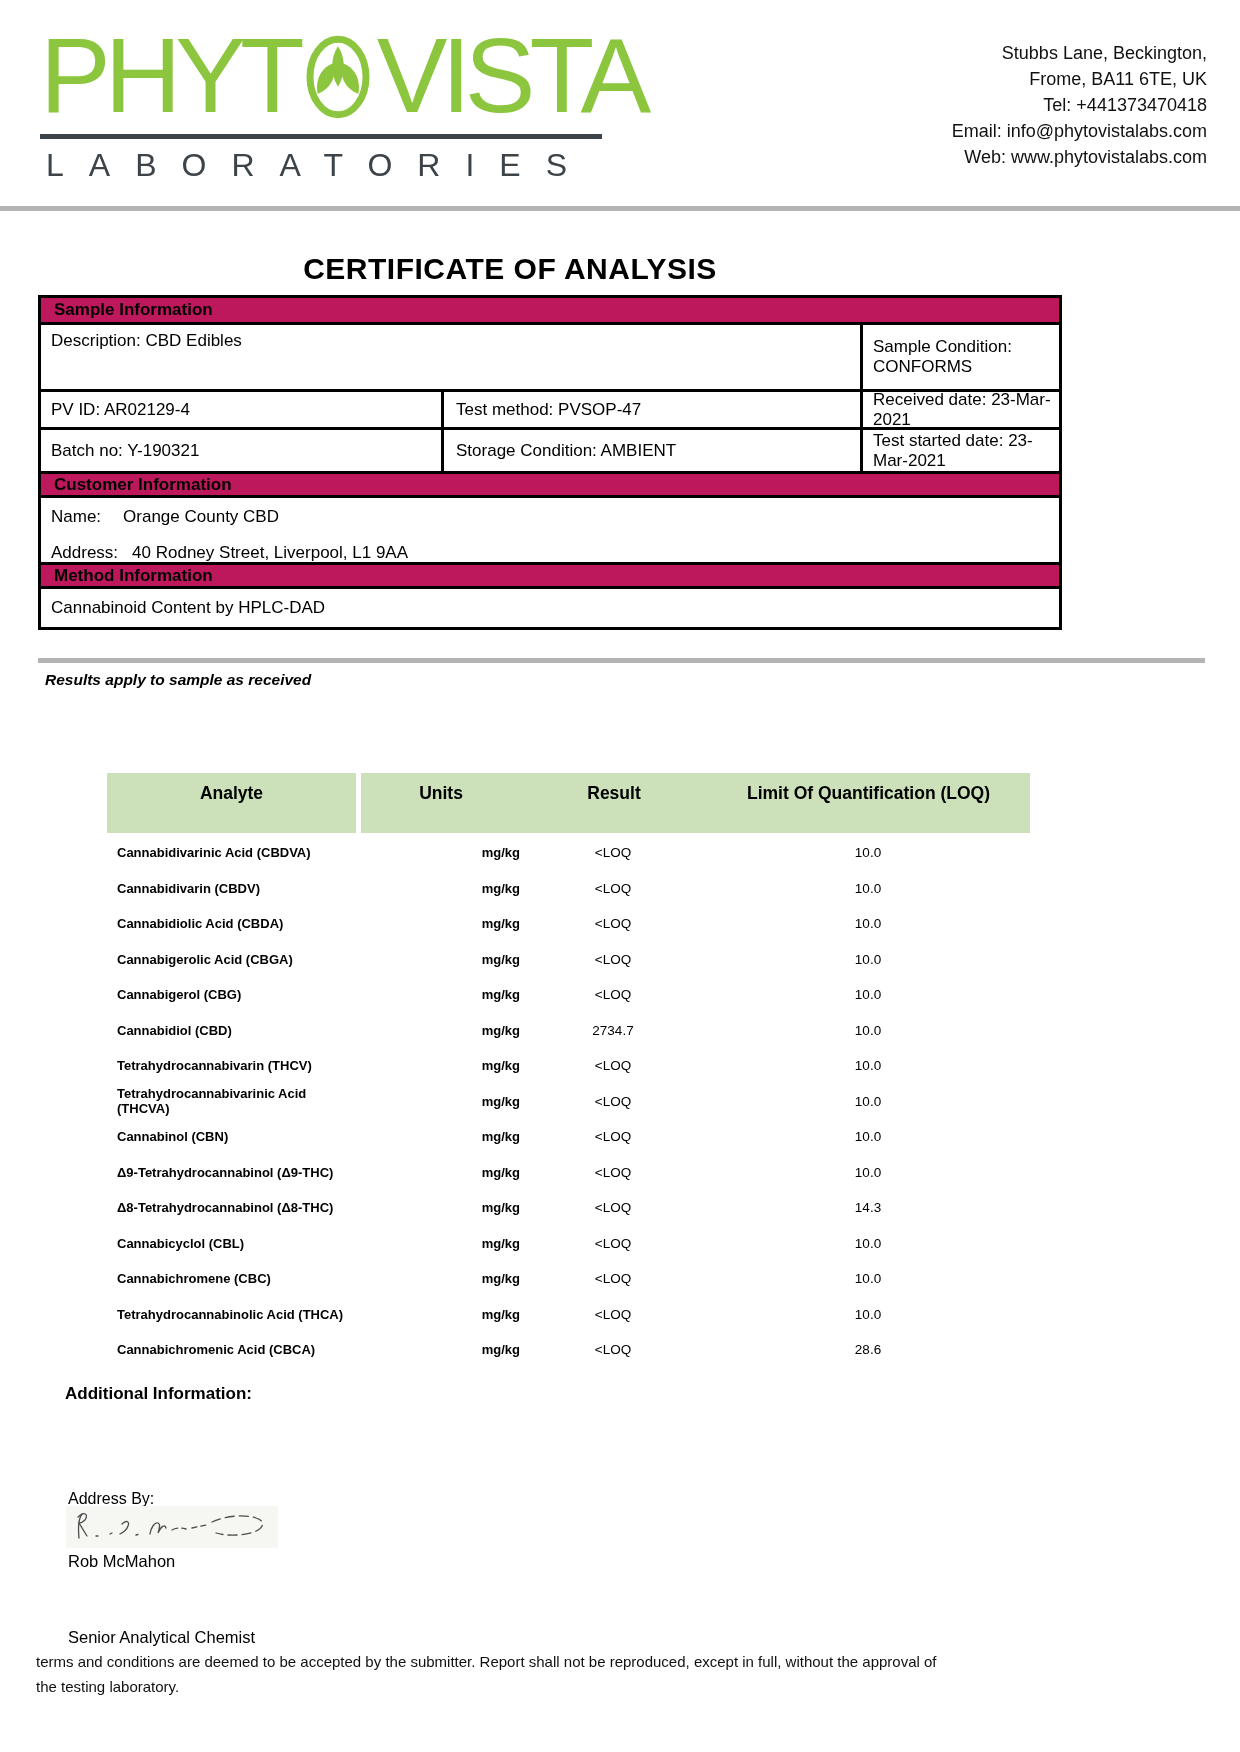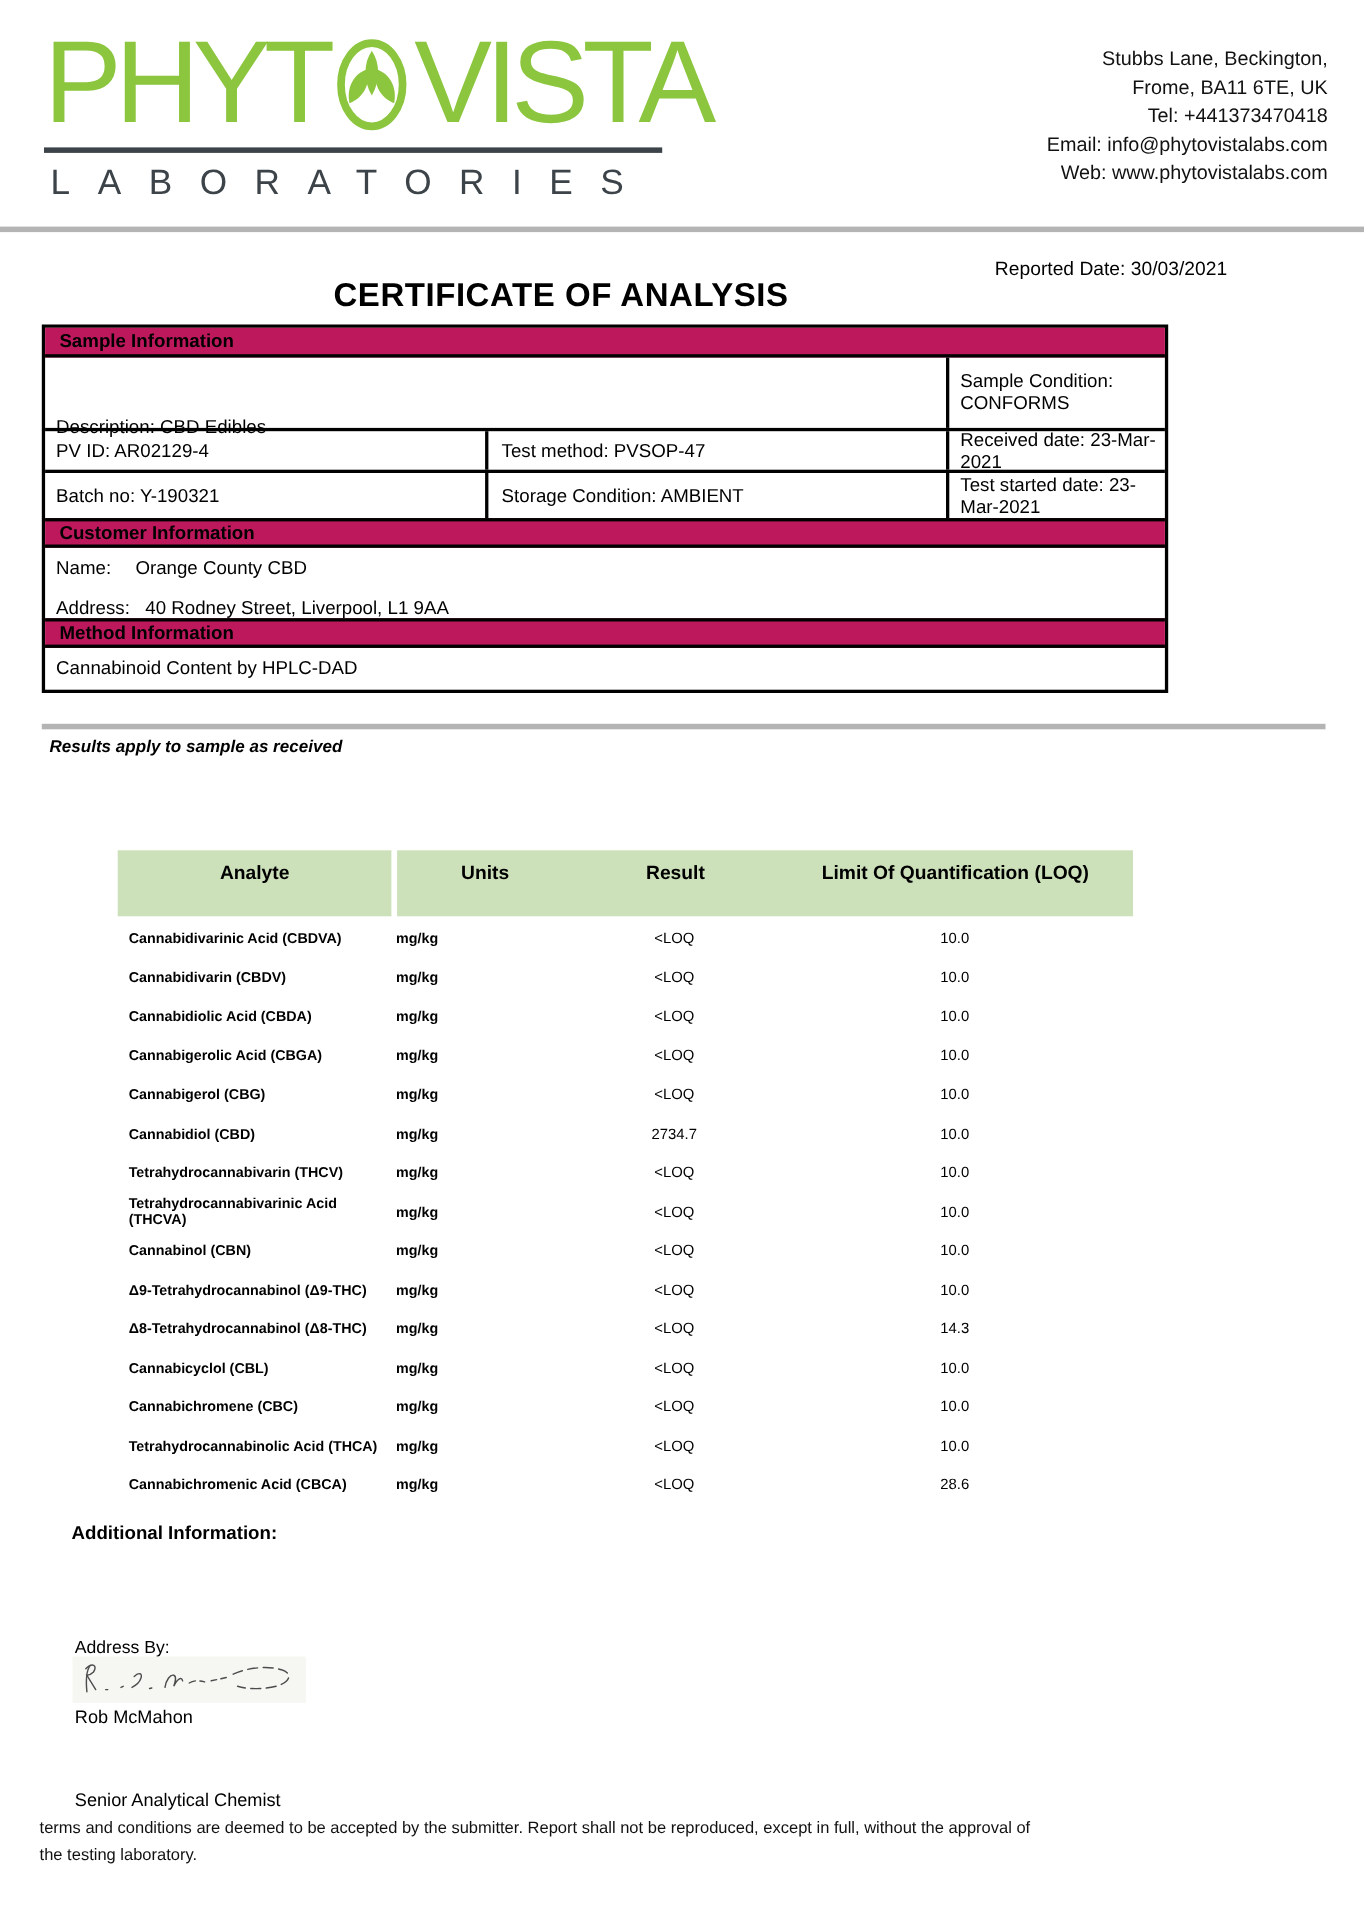--- a/index.html
+++ b/index.html
@@ -19,21 +19,21 @@
   .page-gray-rule{left:0;top:206px;width:1240px;height:5px;background:#b4b4b4;}
   .report-meta{left:820px;top:229px;width:380px;text-align:center;font-size:17.5px;line-height:30px;}
   .page-title{left:0;top:252px;width:1020px;text-align:center;font-size:30px;font-weight:bold;letter-spacing:.5px;}
 
   
   .info-table{left:38px;top:295px;width:1024px;border:3px solid #000;box-sizing:border-box;font-size:17px;}
   .info-table *{box-sizing:border-box;}
   .band{height:27px;background:#be185d;border-bottom:3px solid #000;display:flex;align-items:center;padding-left:13px;font-weight:bold;font-size:17px;}
   .band.mid{border-top:3px solid #000;}
   .row-desc{height:64px;display:flex;}
-  .cell-desc{flex:1;padding:6px 10px;margin-top:48px;}
+  .cell-desc{flex:1;padding:6px 10px;}
   .cell-cond{width:199px;border-left:3px solid #000;display:flex;align-items:center;padding-left:10px;}
   .row-3col{display:flex;border-top:3px solid #000;}
   .row-3col.h38{height:38px;}
   .row-3col.h44{height:44px;}
   .c1{width:400px;display:flex;align-items:center;padding-left:10px;}
   .c2{flex:1;border-left:3px solid #000;display:flex;align-items:center;padding-left:12px;}
   .c3{width:199px;border-left:3px solid #000;display:flex;align-items:center;padding-left:10px;}
   .row-customer{height:64px;padding:7px 10px;}
   .cust-line{margin-top:2px;}
   .cust-line.addr{margin-top:16px;}
@@ -45,21 +45,21 @@
   .divider-rule{left:38px;top:658px;width:1167px;height:5px;background:#b4b4b4;}
   .results-note{left:45px;top:671px;font-size:15.5px;font-weight:bold;font-style:italic;}
   .results-header{left:107px;top:773px;width:923px;height:60px;display:flex;}
   .h-analyte{width:249px;background:#cce1ba;text-align:center;padding-top:10px;font-weight:bold;font-size:17.5px;}
   .h-gap{width:5px;background:#ffffff;}
   .h-rest{flex:1;background:#cce1ba;display:grid;grid-template-columns:160px 186px 1fr;padding-top:10px;font-weight:bold;font-size:17.5px;}
   .h-rest div{text-align:center;}
   .results-rows{left:107px;top:835px;width:923px;}
   .r-row{height:35.5px;display:grid;grid-template-columns:253px 160px 186px 324px;align-items:center;}
   .r-analyte{padding-left:10px;font-weight:bold;font-size:13px;}
-  .r-units{text-align:left;font-weight:bold;font-size:13px;}
+  .r-units{text-align:right;font-weight:bold;font-size:13px;}
   .r-result{text-align:center;font-size:13.5px;}
   .r-loq{text-align:center;font-size:13.5px;}
 
   
   .additional{left:65px;top:1384px;font-size:17px;font-weight:bold;}
   .reviewed{left:68px;top:1490px;font-size:16px;}
   .signature-box{left:66px;top:1506px;width:212px;height:42px;background:#f6f6f3;}
   .sig-name{left:68px;top:1552px;font-size:16.5px;}
   .sig-title{left:68px;top:1628px;font-size:16.5px;}
   .footer{left:36px;top:1650px;width:1160px;font-size:15px;line-height:24.5px;color:#111;}
@@ -86,21 +86,20 @@
   <div>Stubbs Lane, Beckington,</div>
   <div>Frome, BA11 6TE, UK</div>
   <div>Tel: +441373470418</div>
   <div>Email: info@phytovistalabs.com</div>
   <div>Web: www.phytovistalabs.com</div>
 </div>
 
 <div class="abs page-gray-rule"></div>
 
 <div class="abs report-meta">
-  <div>Reported Date: 30/03/2021</div>
 </div>
 
 <div class="abs page-title">CERTIFICATE OF ANALYSIS</div>
 
 <div class="abs info-table">
   <div class="band">Sample Information</div>
   <div class="row-desc">
     <div class="cell-desc">Description: CBD Edibles</div>
     <div class="cell-cond">Sample Condition: CONFORMS</div>
   </div>

